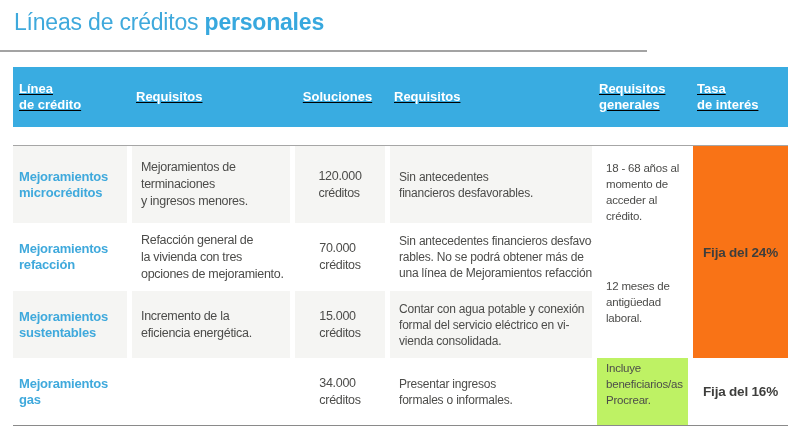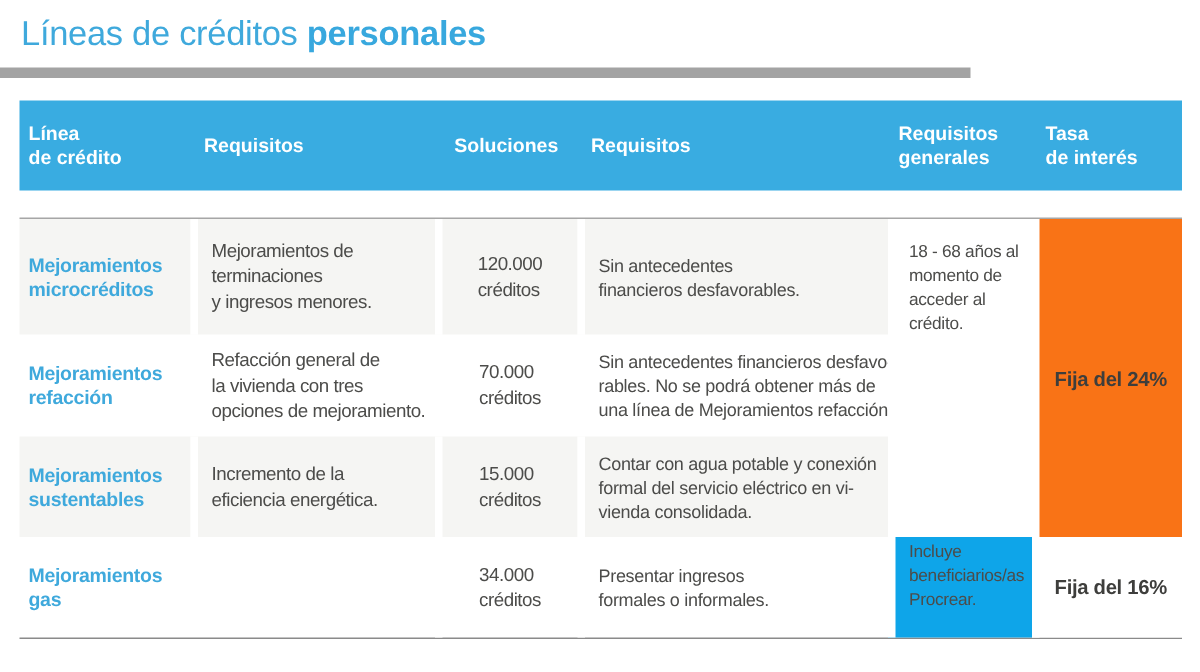--- a/index.html
+++ b/index.html
@@ -4,30 +4,30 @@
 <style>
   html, body { margin:0; padding:0; }
   body {
     width:800px; height:448px; background:#ffffff; overflow:hidden;
     font-family:"Liberation Sans", sans-serif;
     -webkit-font-smoothing:antialiased;
   }
   
   .title-bar {
     box-sizing:border-box; width:647px; height:52px;
-    padding:9px 0 0 14px; border-bottom:7px solid #a3a3a3;
+    padding:9px 0 0 14px; border-bottom:2px solid #a3a3a3;
   }
   .page-title { font-size:23px; letter-spacing:-0.2px; color:#3fa9dc; font-weight:400; }
   .page-title .hl { font-weight:700; color:#38a8de; }
 
   
   .table { margin:15px 0 0 13px; width:775px; }
   .thead {
     display:grid; grid-template-columns:114px 163px 95px 207px 96px 100px;
-    height:60px; background:#39ace1;
+    height:60px; background:#39ace1;text-decoration:underline;
   }
   .th {
     color:#ffffff; font-weight:700; font-size:13px; line-height:16px;
     display:flex; align-items:center; white-space:pre; box-sizing:border-box;
   }
   .th1 { padding-left:6px; }
   .th2 { padding-left:9px; }
   .th3 { justify-content:center; text-align:center; }
   .th4 { padding-left:9px; }
   .th5 { padding-left:7px; }
@@ -50,25 +50,25 @@
   .co1{grid-column:1}.co2{grid-column:2}.co3{grid-column:3}.co4{grid-column:4}
   .r1{grid-row:1}.r2{grid-row:2}.r3{grid-row:3}.r4{grid-row:4}
 
   .c1 { color:#3fa9dc; font-weight:700; font-size:13px; line-height:16px; padding-left:6px; letter-spacing:-0.2px; }
   .c2 { padding-left:9px; }
   .c3 { justify-content:center; }
   .c4 { padding-left:9px; font-size:12px; line-height:16px; letter-spacing:-0.2px; }
 
   .reqgen-a {
     grid-column:5; grid-row:1/4; background:#ffffff; box-sizing:border-box;
-    display:flex; flex-direction:row; gap:38px;
+    display:flex; flex-direction:column; gap:54px;
     padding:14px 0 0 9px;
   }
   .reqgen-b {
-    grid-column:5; grid-row:4; background:#0ea5e9; box-sizing:border-box;
+    grid-column:5; grid-row:4; background:#bef264; box-sizing:border-box;
     padding:2px 0 0 9px;
   }
   .rg-p, .reqgen-b {
     font-size:11.5px; line-height:16px; letter-spacing:-0.2px;
     color:#4c4c4a; white-space:pre;
   }
   .tasa-a {
     grid-column:6; grid-row:1/4; background:#f97316;
     display:flex; align-items:center; justify-content:center;
   }

